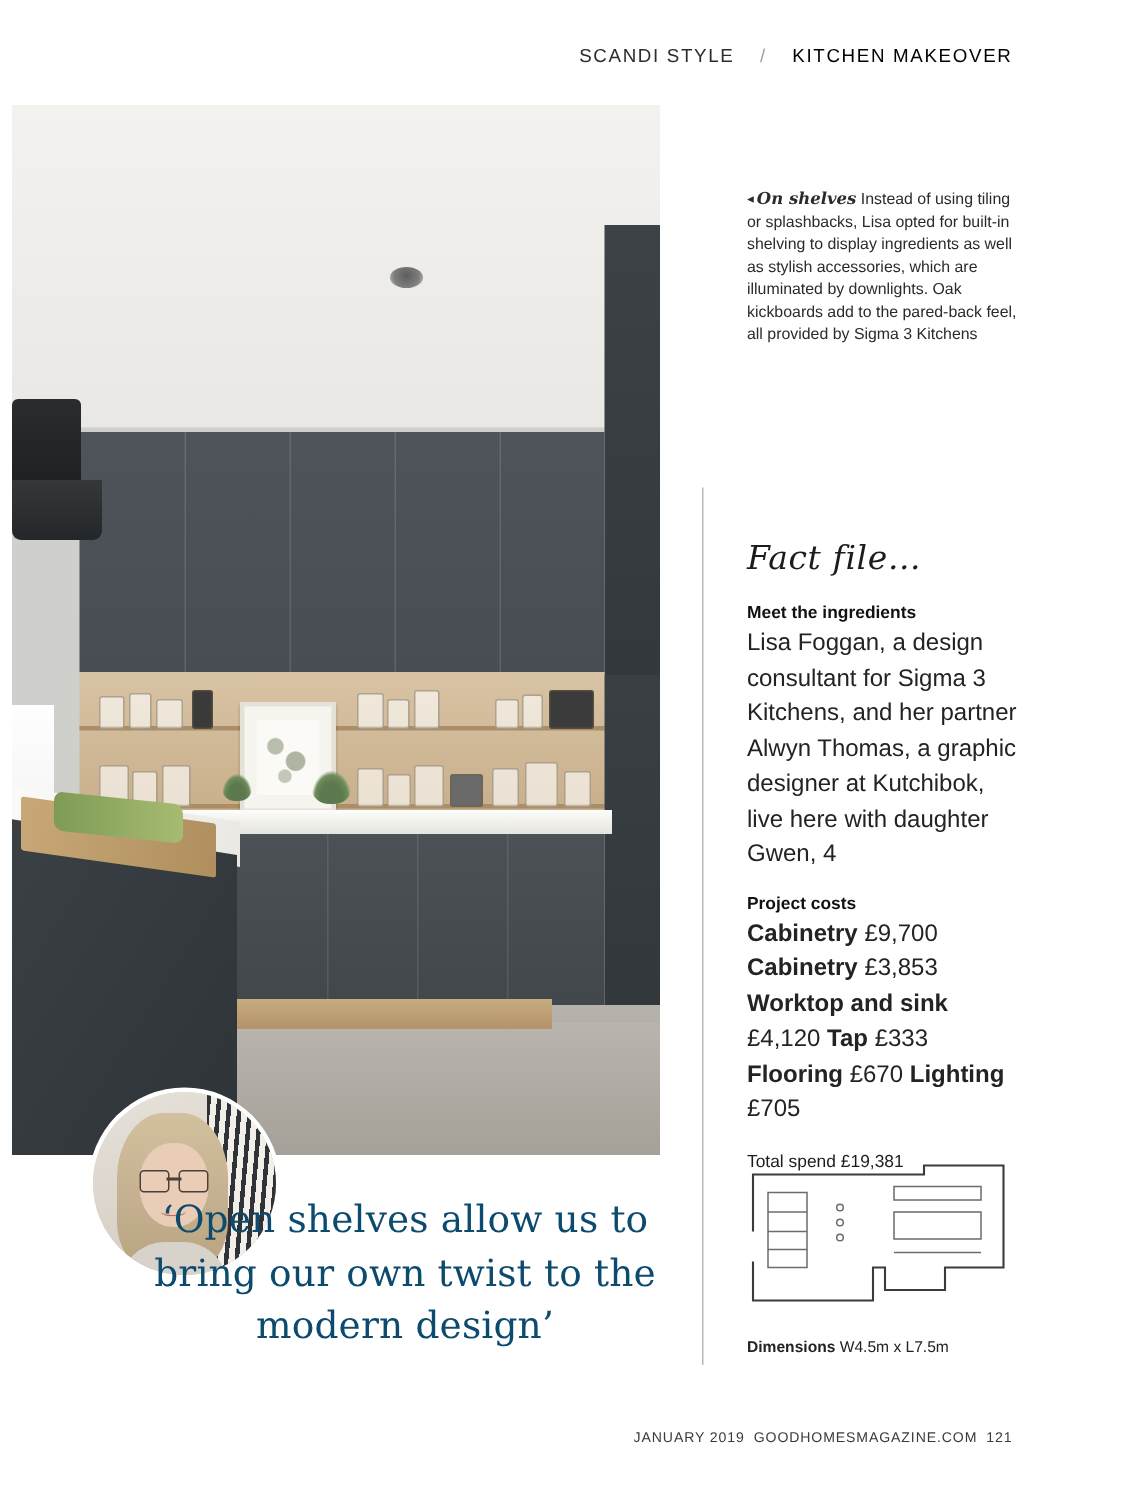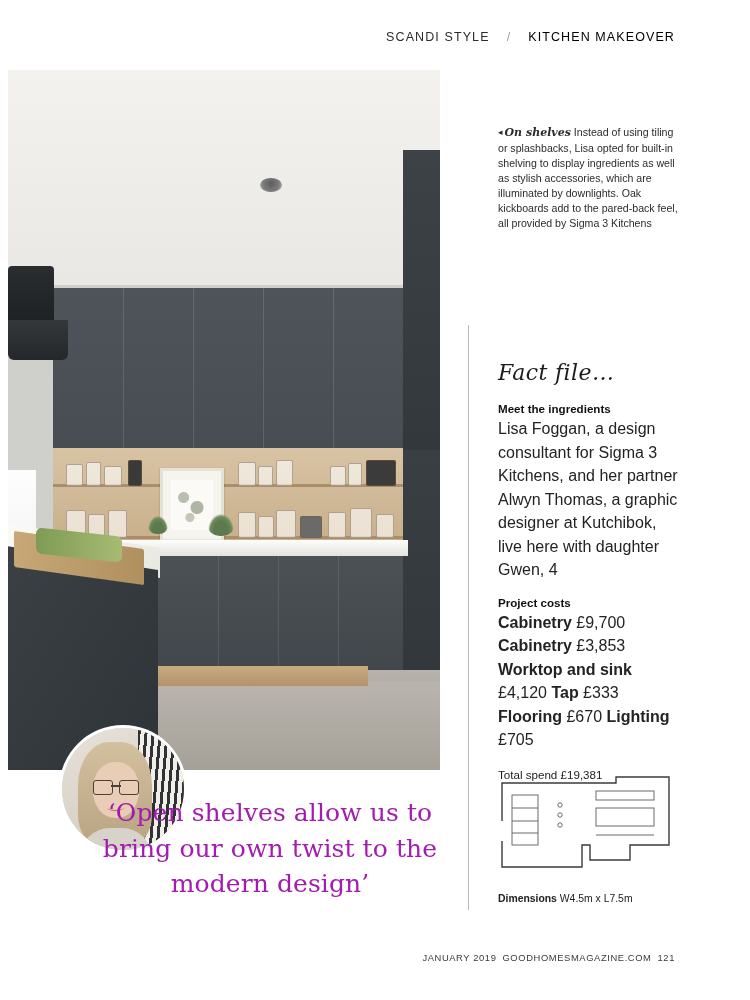--- a/index.html
+++ b/index.html
@@ -316,21 +316,21 @@
   
   .quote {
     position: absolute;
     left: 100px;
     top: 795px;
     width: 340px;
     text-align: center;
     font-family: "DejaVu Serif", serif;
     font-size: 25px;
     line-height: 1.42;
-    color: #a21caf;
+    color: #0c4a6e;
     letter-spacing: 0.1px;
   }
 
   
   .footer {
     position: absolute;
     right: 75px;
     bottom: 37px;
     display: flex;
     align-items: baseline;

